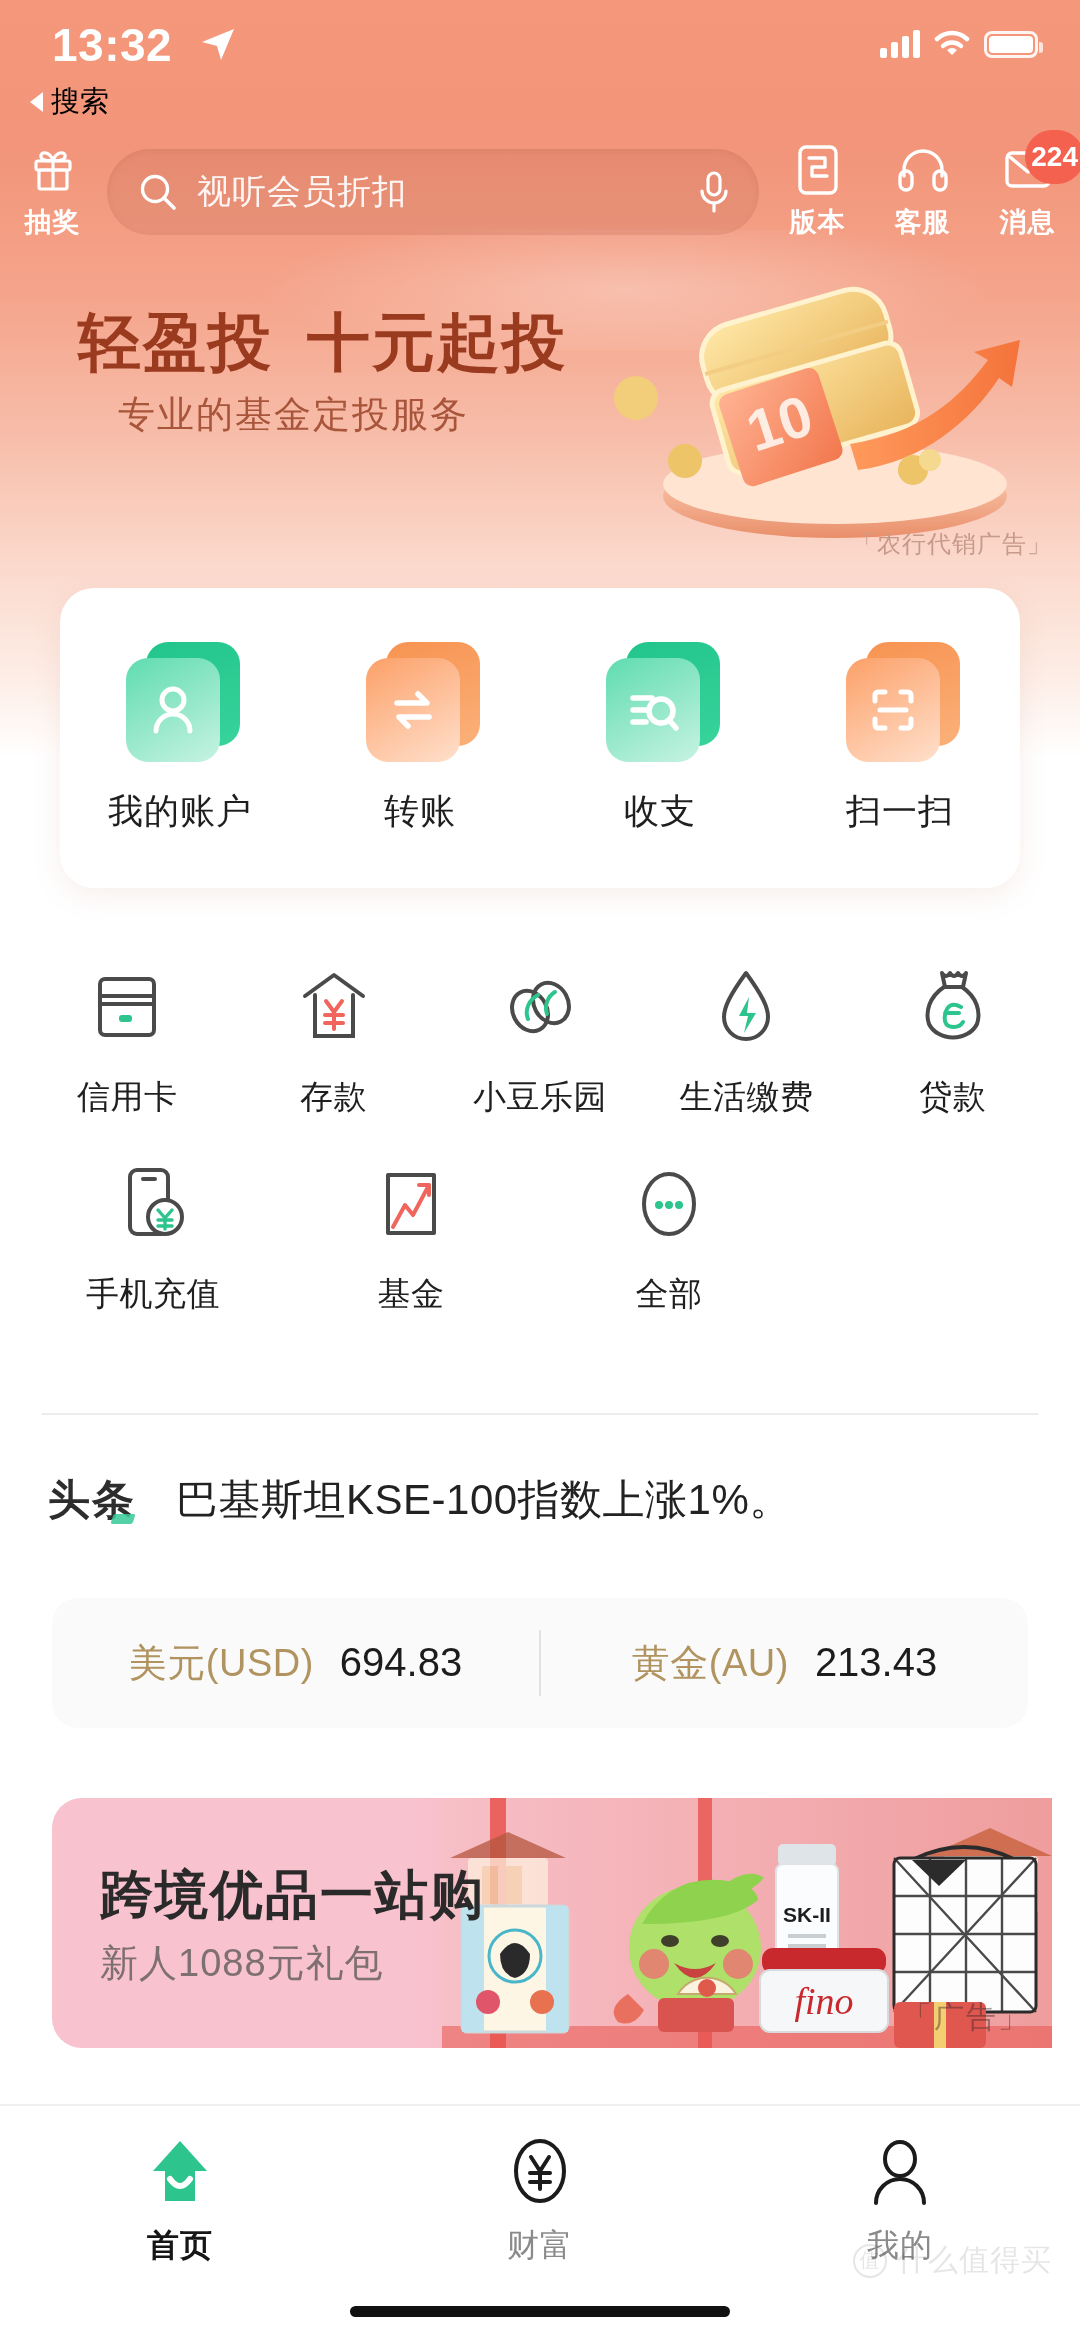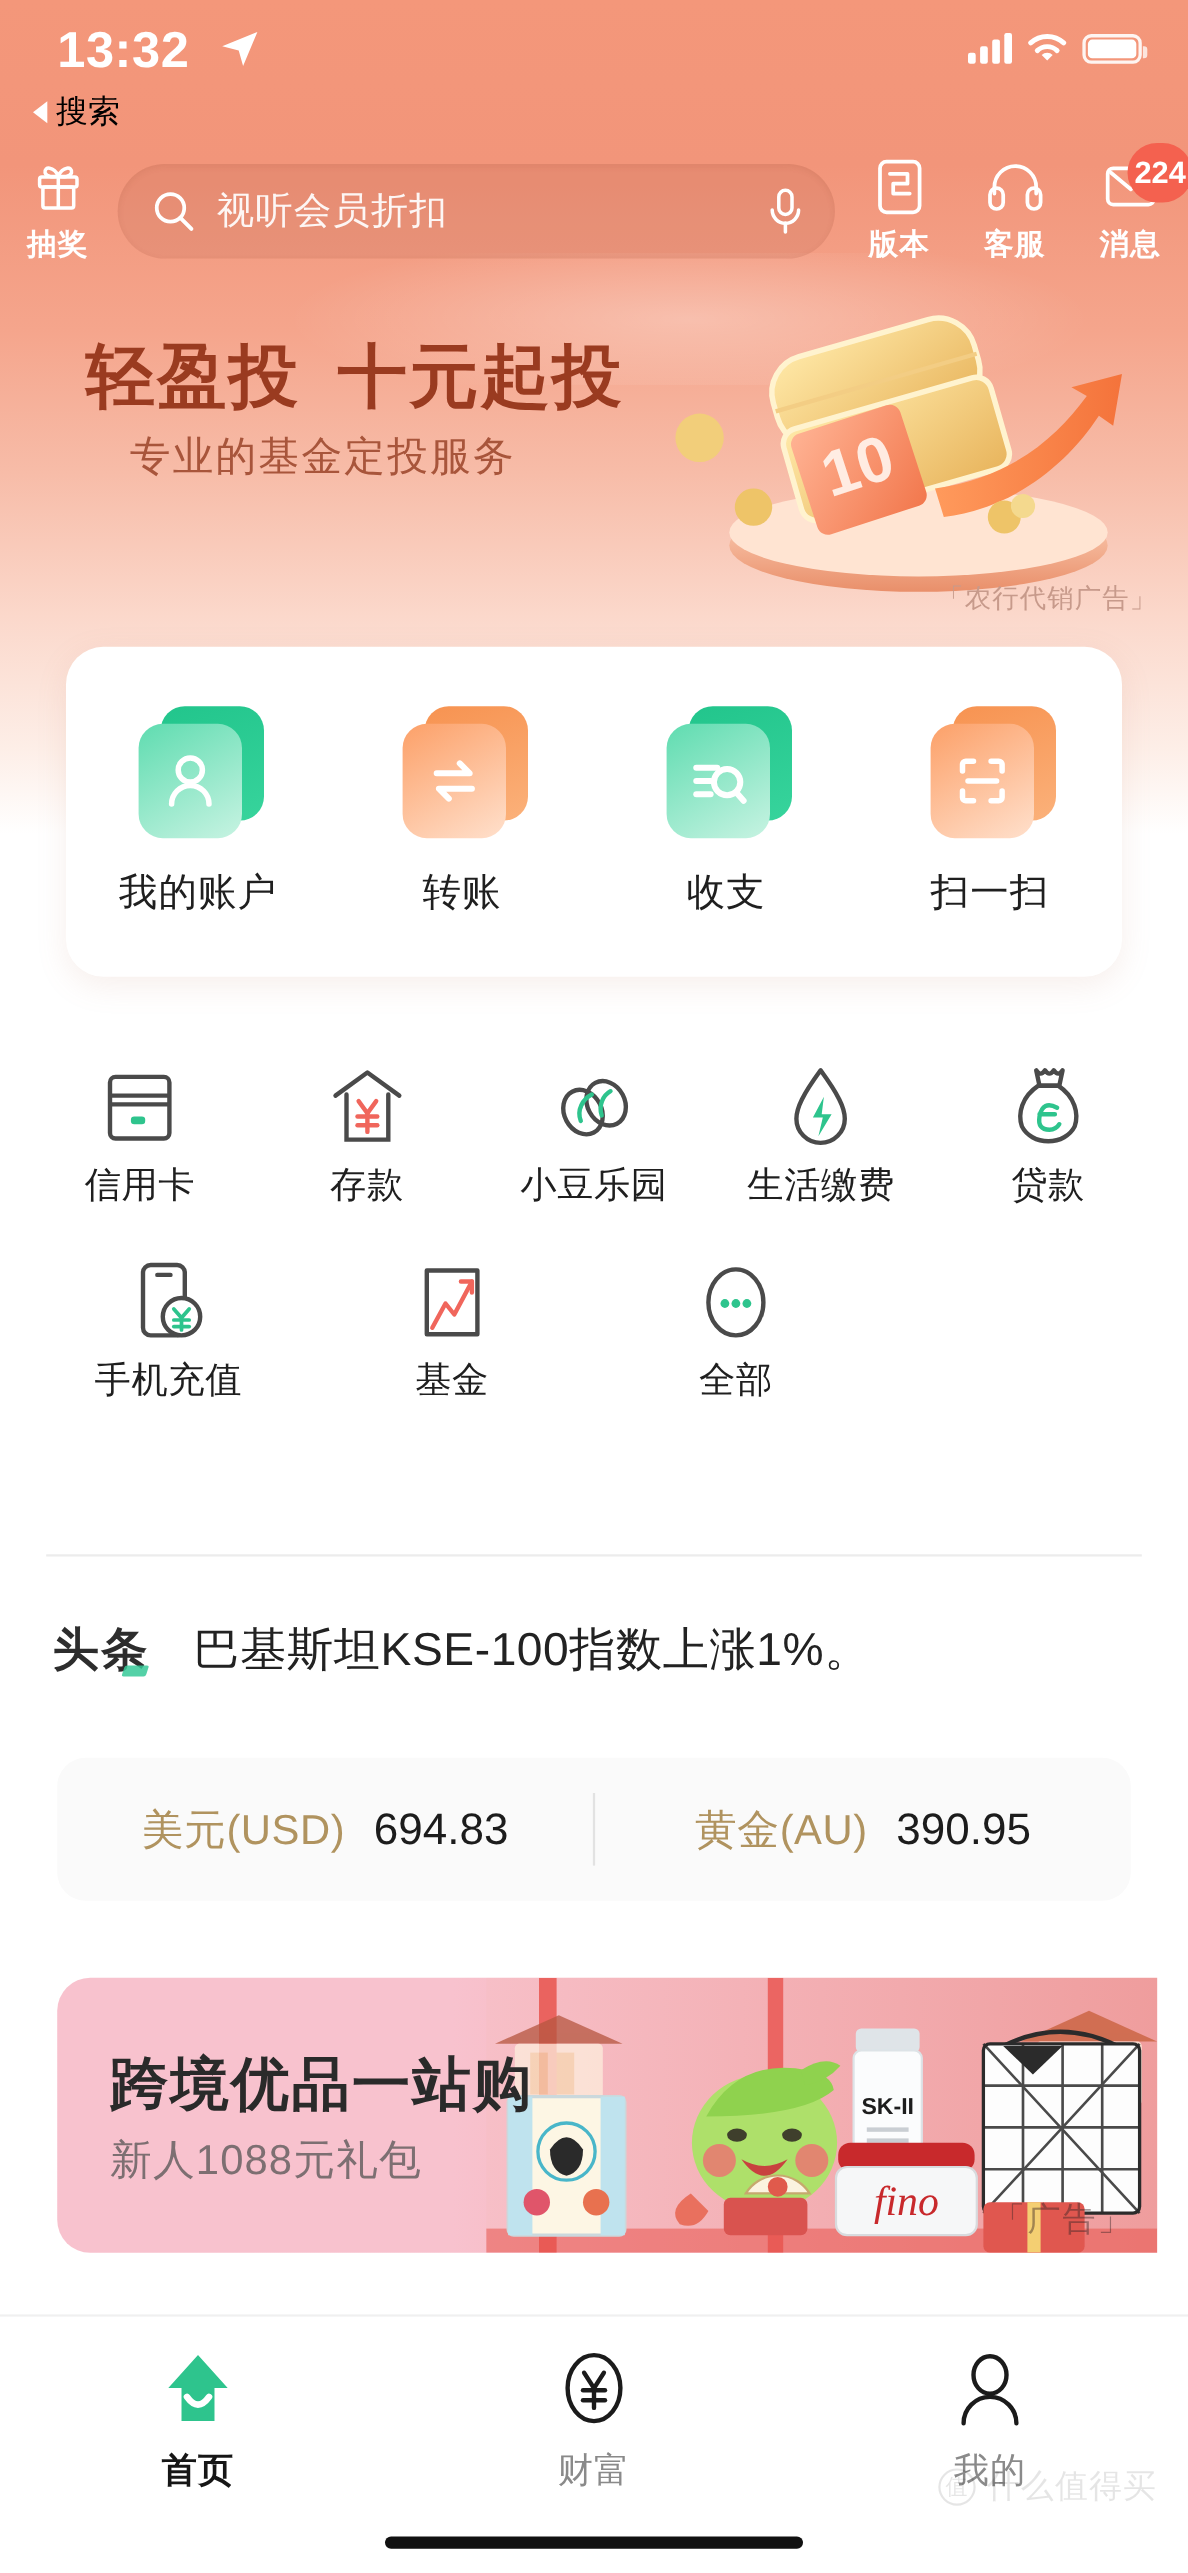--- a/index.html
+++ b/index.html
@@ -151,21 +151,21 @@
   .g-green-front{ background:linear-gradient(150deg,#5fdcb0,#c7f3e2); }
   .g-orange-back{ background:linear-gradient(160deg,#f79351,#fbb17a); }
   .g-orange-front{ background:linear-gradient(150deg,#fca068,#ffe0cc); }
 
   
   .grid{
     position:absolute; left:0; top:945px; width:1080px; z-index:5;
   }
   .grow{ display:flex; padding:0 24px; }
   .gcell{
-    flex:1; display:flex; flex-direction:column; align-items:center; 
+    flex:1; display:flex; flex-direction:column; align-items:center; gap:20px;
     padding-top:14px; padding-bottom:22px;
   }
   .gcell .gi{ height:96px; display:flex; align-items:center; justify-content:center; }
   .gcell .lbl{ font-size:33px; color:#1f1f1f; letter-spacing:.5px; }
   .grow.r2 .gcell:nth-child(5){ visibility:hidden; }
 
   
   .divider{
     position:absolute; left:42px; top:1413px; width:996px; height:2px;
     background:#ececec; z-index:5;
@@ -562,21 +562,21 @@
 </div>
 
 <div class="rates">
   <div class="rate">
     <span class="nm">美元(USD)</span>
     <span class="vl">694.83</span>
   </div>
   <div class="vsep"></div>
   <div class="rate">
     <span class="nm">黄金(AU)</span>
-    <span class="vl">390.95</span>
+    <span class="vl">213.43</span>
   </div>
 </div>
 
 <div class="promo">
   <svg class="promo-art" viewBox="0 0 610 250">
     <defs>
       <linearGradient id="pbg" x1="0" y1="0" x2="1" y2="0">
         <stop offset="0" stop-color="#f7bfc7"></stop>
           <stop offset="1" stop-color="#ef9d9d"></stop>
       </linearGradient>

